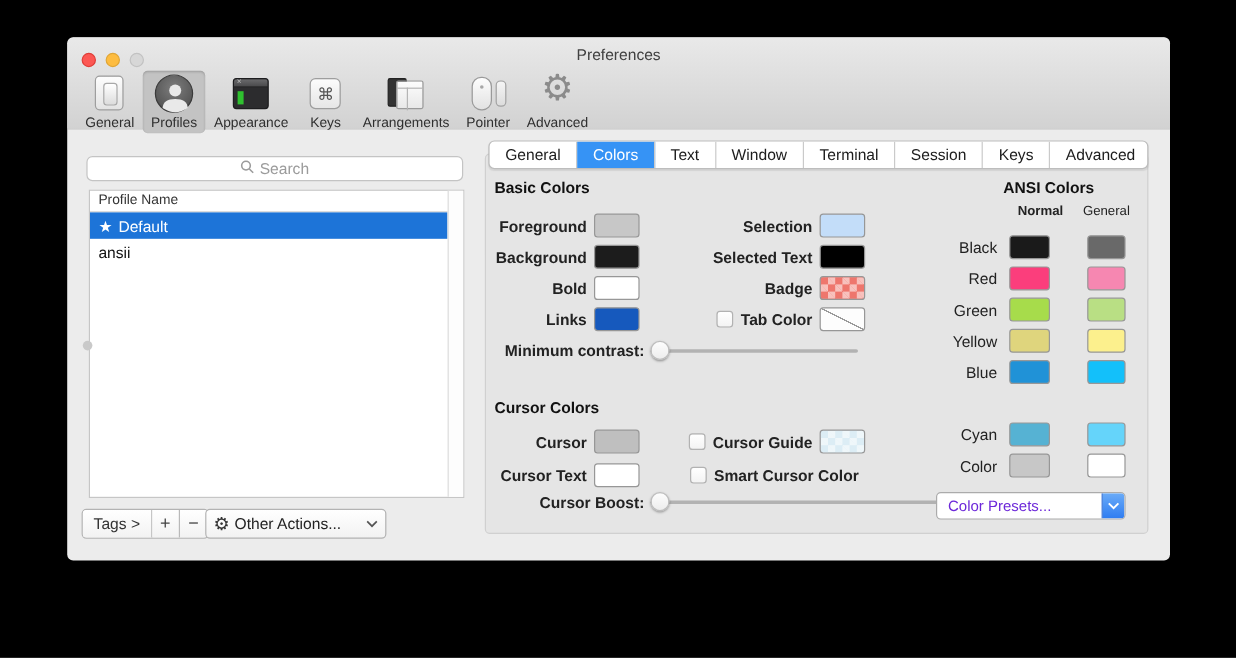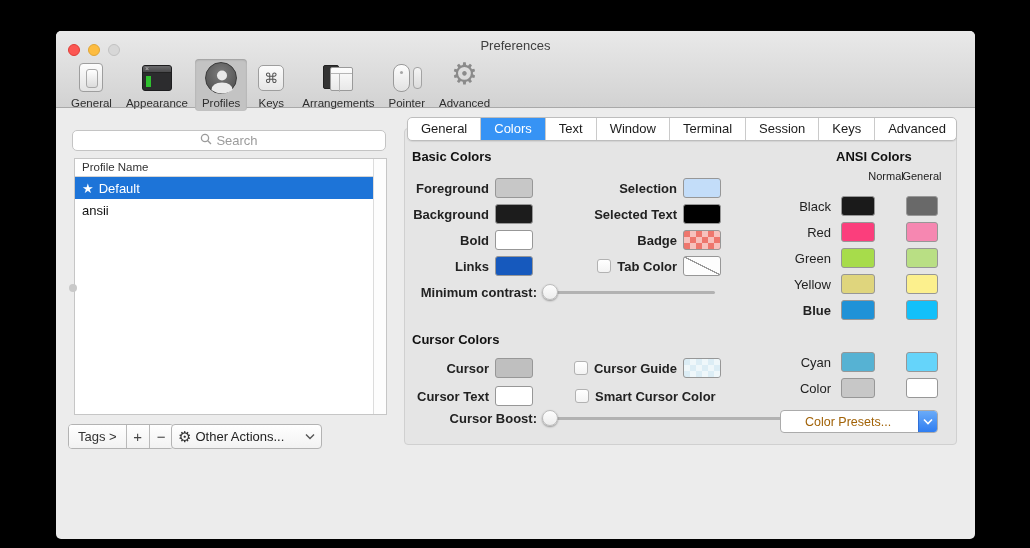--- a/index.html
+++ b/index.html
@@ -1,18 +1,18 @@
 <!DOCTYPE html>
 <html><head>
 <meta charset="utf-8">
 <style>
   * { margin:0; padding:0; box-sizing:border-box; }
   html,body { width:1030px; height:548px; background:#000; overflow:hidden;
               font-family:"Liberation Sans", sans-serif; }
-  .window { position:absolute; left:56px; top:31px; width:919px; height:508px;
+  .window { position:absolute; left:56px; top:31px; width:919px; height:436px;
             background:#ececec; border-radius:5px; overflow:hidden;
             box-shadow:0 18px 45px rgba(0,0,0,.6); }
 
   
   .header { position:absolute; left:0; top:0; width:100%; height:77px;
             background:linear-gradient(#e9e9e9,#d2d2d2);
             border-bottom:1px solid #a9a9a9; border-radius:5px 5px 0 0; }
   .title { position:absolute; top:7px; width:100%; text-align:center;
            font-size:13px; color:#404040; }
   .traffic { position:absolute; left:12px; top:13px; display:flex; gap:8px; }
@@ -132,21 +132,21 @@
   .ansi-colh { position:absolute; font-size:11px; color:#222; text-align:center; }
   .ansi-row { position:absolute; left:624px; width:258px; height:20px; display:flex;
       align-items:center; }
   .ansi-row .lbl { flex:1; text-align:right; font-size:13px; color:#222; }
   .ansi-row .well.sm { margin-left:10px; }
   .ansi-row .well.sm2 { margin-left:31px; }
 
   .presets { position:absolute; left:724px; top:379px; width:158px; height:23px;
       background:#fff; border:1px solid #ababab; border-radius:4px; display:flex;
       align-items:center; overflow:hidden; }
-  .presets .txt { font-size:12.5px; color:#a16207; padding-left:24px; flex:1; }
+  .presets .txt { font-size:12.5px; color:#6d28d9; padding-left:9px; flex:1; }
   .presets .cap { width:19px; height:100%; background:linear-gradient(#6aabf8,#2f7df1);
       border-left:1px solid #2f6fd8; display:flex; align-items:center; justify-content:center; }
 
   .chev svg, .cap svg { display:block; }
 </style>
 </head>
 <body>
 
 <div class="window">
 
@@ -157,42 +157,42 @@
       <div class="light zoom"></div>
     </div>
     <div class="title">Preferences</div>
 
     <div class="tb-row">
       <div class="tb-item">
         <div class="tb-ic">
             <div class="ic-general"></div>
           </div>
         <div class="tb-label">General</div>
+      </div>
+      <div class="tb-item sel">
+        <div class="tb-ic">
+          <div class="ic-profiles">
+            <svg width="32" height="32" viewBox="0 0 32 32">
+              <circle cx="16" cy="12.5" r="5" fill="#e9e9e9"></circle>
+              <path d="M5.5 27 Q6 19.5 16 19.5 Q26 19.5 26.5 27 Q21 30.5 16 30.5 Q11 30.5 5.5 27Z" fill="#e9e9e9"></path>
+            </svg>
+          </div>
+        </div>
+        <div class="tb-label">Profiles</div>
       </div>
       <div class="tb-item">
         <div class="tb-ic">
           <div class="ic-appearance">
               <div class="bar">
                 <span class="x">×</span>
               </div>
               <div class="grn"></div>
             </div>
         </div>
         <div class="tb-label">Appearance</div>
-      </div>
-      <div class="tb-item sel">
-        <div class="tb-ic">
-          <div class="ic-profiles">
-            <svg width="32" height="32" viewBox="0 0 32 32">
-              <circle cx="16" cy="12.5" r="5" fill="#e9e9e9"></circle>
-              <path d="M5.5 27 Q6 19.5 16 19.5 Q26 19.5 26.5 27 Q21 30.5 16 30.5 Q11 30.5 5.5 27Z" fill="#e9e9e9"></path>
-            </svg>
-          </div>
-        </div>
-        <div class="tb-label">Profiles</div>
       </div>
       <div class="tb-item">
         <div class="tb-ic">
             <div class="ic-keys">⌘</div>
           </div>
         <div class="tb-label">Keys</div>
       </div>
       <div class="tb-item">
         <div class="tb-ic">
             <div class="ic-arr-back"></div>
@@ -336,21 +336,21 @@
 
   <div class="crow" style="left:340px; top:376px; width:141px;">
     <span class="lbl">Cursor Boost:</span>
   </div>
   <div class="slider" style="left:486px; top:379px; width:383px;">
     <div class="track"></div>
       <div class="knob"></div>
   </div>
 
   <div class="h-bold" style="left:780px; top:118px;">ANSI Colors</div>
-  <div class="ansi-colh" style="left:803px; top:139px; width:54px;">Normal</div>
+  <div class="ansi-colh" style="left:784px; top:139px; width:54px;font-weight:bold;">Normal</div>
   <div class="ansi-colh" style="left:840px; top:139px; width:52px;">General</div>
 
   <div class="ansi-row" style="top:165px;">
     <span class="lbl">Black</span>
     <div class="well sm" style="background-color: rgb(26, 26, 26);"></div>
     <div class="well sm2" style="background-color: rgb(105, 105, 105);"></div>
   </div>
   <div class="ansi-row" style="top:191px;">
     <span class="lbl">Red</span>
     <div class="well sm" style="background-color: rgb(251, 62, 124);"></div>
@@ -359,21 +359,21 @@
   <div class="ansi-row" style="top:217px;">
     <span class="lbl">Green</span>
     <div class="well sm" style="background-color: rgb(167, 220, 75);"></div>
     <div class="well sm2" style="background-color: rgb(185, 223, 132);"></div>
   </div>
   <div class="ansi-row" style="top:243px;">
     <span class="lbl">Yellow</span>
     <div class="well sm" style="background-color: rgb(223, 213, 125);"></div>
     <div class="well sm2" style="background-color: rgb(252, 240, 141);"></div>
   </div>
-  <div class="ansi-row" style="top:269px;font-weight:bold;">
+  <div class="ansi-row" style="top:269px;">
     <span class="lbl">Blue</span>
     <div class="well sm" style="background-color: rgb(32, 146, 215);"></div>
     <div class="well sm2" style="background-color: rgb(19, 192, 250);"></div>
   </div>
   <div class="ansi-row" style="top:321px;">
     <span class="lbl">Cyan</span>
     <div class="well sm" style="background-color: rgb(86, 178, 211);"></div>
     <div class="well sm2" style="background-color: rgb(101, 212, 250);"></div>
   </div>
   <div class="ansi-row" style="top:347px;">

